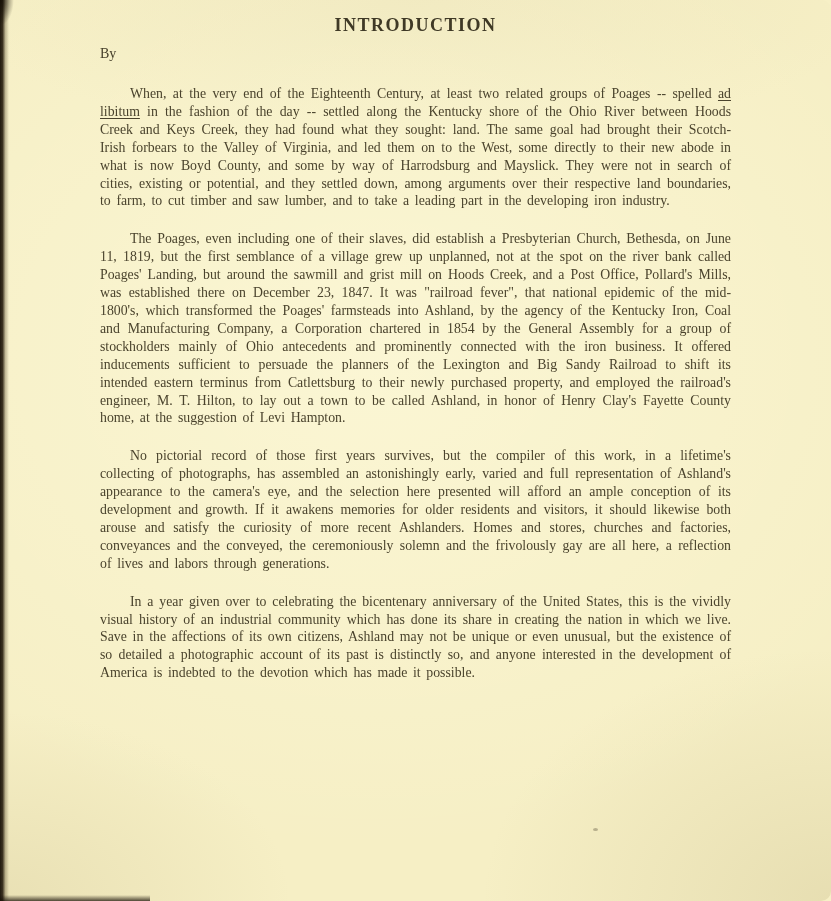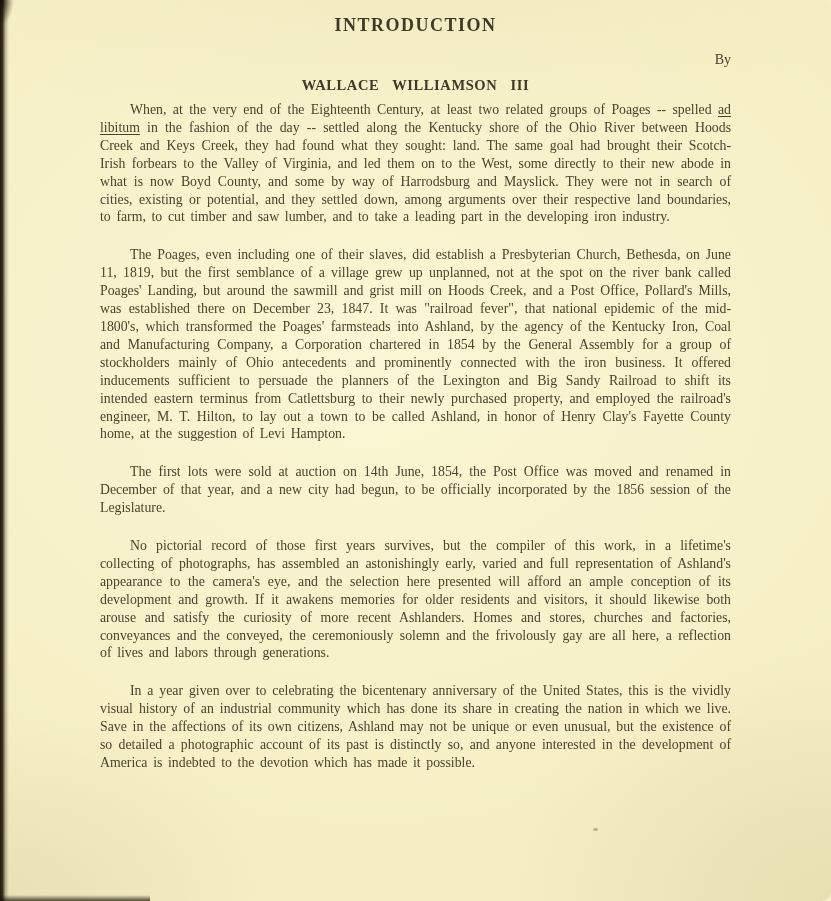--- a/index.html
+++ b/index.html
@@ -62,22 +62,22 @@
   .title {
     margin: 14px 0 0 0;
     text-align: center;
     font-size: 18px;
     line-height: 22px;
     font-weight: bold;
     letter-spacing: 1.5px;
     color: #3f3926;
   }
   .byline {
-    margin-top: 15px;
-    text-align: right;
+    margin-top: 9px;
+    text-align: left;
     font-size: 14px;
     line-height: 17px;
     color: #453e2a;
   }
   .author {
     margin-top: 8px;
     text-align: center;
     font-size: 14.5px;
     line-height: 18px;
     font-weight: bold;
@@ -88,21 +88,21 @@
   .body-text p {
     margin: 20px 0 0 0;
     font-size: 13.8px;
     line-height: 17.9px;
     text-align: justify;
     text-indent: 30px;
     word-spacing: 0.16em;
     color: #4a432d;
   }
   .body-text p.first {
-    margin-top: 7px;
+    margin-top: 23px;
   }
   .underlined {
     text-decoration: underline;
     text-underline-offset: 2px;
   }
   .signature {
     margin: 17px 0 0 308px;
     font-size: 14px;
     line-height: 18px;
     word-spacing: 5px;
@@ -122,28 +122,26 @@
 <body>
 
 <div class="page">
 
   <div class="content">
 
     <h1 class="title">INTRODUCTION</h1>
 
     <div class="byline">By</div>
 
-    <div class="author">WALLACE WILLIAMSON III</div>
 
     <div class="body-text">
       <p class="first"><span>When, at the very end of the Eighteenth Century, at least two related groups of Poages -- spelled </span><span class="underlined">ad libitum</span><span> in the fashion of the day -- settled along the Kentucky shore of the Ohio River between Hoods Creek and Keys Creek, they had found what they sought: land. The same goal had brought their Scotch-Irish forbears to the Valley of Virginia, and led them on to the West, some directly to their new abode in what is now Boyd County, and some by way of Harrodsburg and Mayslick. They were not in search of cities, existing or potential, and they settled down, among arguments over their respective land boundaries, to farm, to cut timber and saw lumber, and to take a leading part in the developing iron industry.</span></p>
 
       <p>The Poages, even including one of their slaves, did establish a Presbyterian Church, Bethesda, on June 11, 1819, but the first semblance of a village grew up unplanned, not at the spot on the river bank called Poages' Landing, but around the sawmill and grist mill on Hoods Creek, and a Post Office, Pollard's Mills, was established there on December 23, 1847. It was "railroad fever", that national epidemic of the mid-1800's, which transformed the Poages' farmsteads into Ashland, by the agency of the Kentucky Iron, Coal and Manufacturing Company, a Corporation chartered in 1854 by the General Assembly for a group of stockholders mainly of Ohio antecedents and prominently connected with the iron business. It offered inducements sufficient to persuade the planners of the Lexington and Big Sandy Railroad to shift its intended eastern terminus from Catlettsburg to their newly purchased property, and employed the railroad's engineer, M. T. Hilton, to lay out a town to be called Ashland, in honor of Henry Clay's Fayette County home, at the suggestion of Levi Hampton.</p>
 
-      <p>The first lots were sold at auction on 14th June, 1854, the Post Office was moved and renamed in December of that year, and a new city had begun, to be officially incorporated by the 1856 session of the Legislature.</p>
 
       <p>No pictorial record of those first years survives, but the compiler of this work, in a lifetime's collecting of photographs, has assembled an astonishingly early, varied and full representation of Ashland's appearance to the camera's eye, and the selection here presented will afford an ample conception of its development and growth. If it awakens memories for older residents and visitors, it should likewise both arouse and satisfy the curiosity of more recent Ashlanders. Homes and stores, churches and factories, conveyances and the conveyed, the ceremoniously solemn and the frivolously gay are all here, a reflection of lives and labors through generations.</p>
 
       <p>In a year given over to celebrating the bicentenary anniversary of the United States, this is the vividly visual history of an industrial community which has done its share in creating the nation in which we live. Save in the affections of its own citizens, Ashland may not be unique or even unusual, but the existence of so detailed a photographic account of its past is distinctly so, and anyone interested in the development of America is indebted to the devotion which has made it possible.</p>
     </div>
 
 
   </div>
 
 

